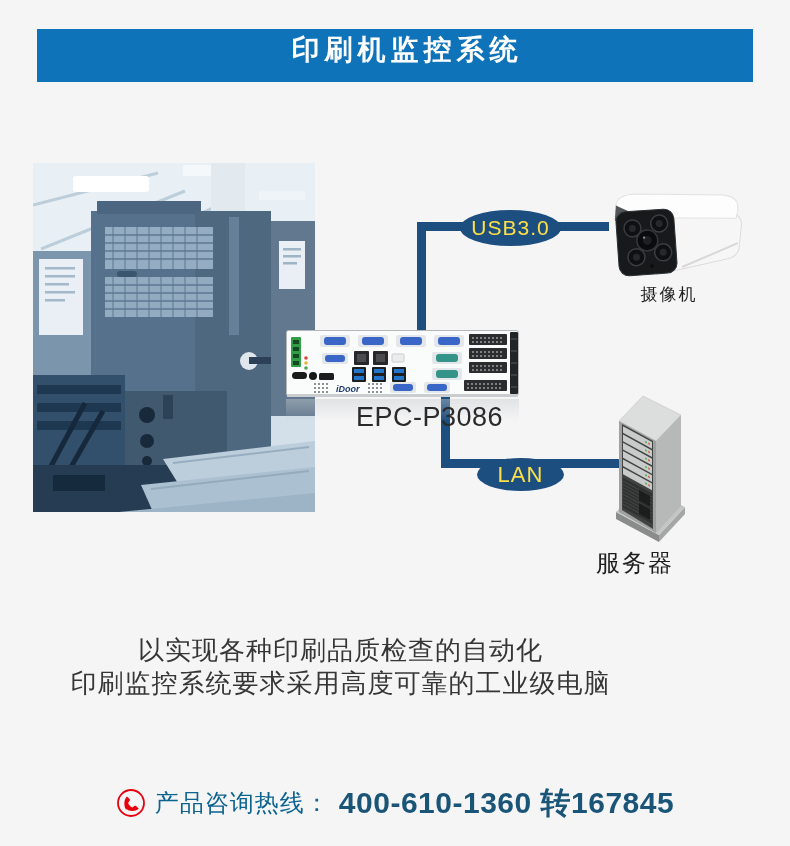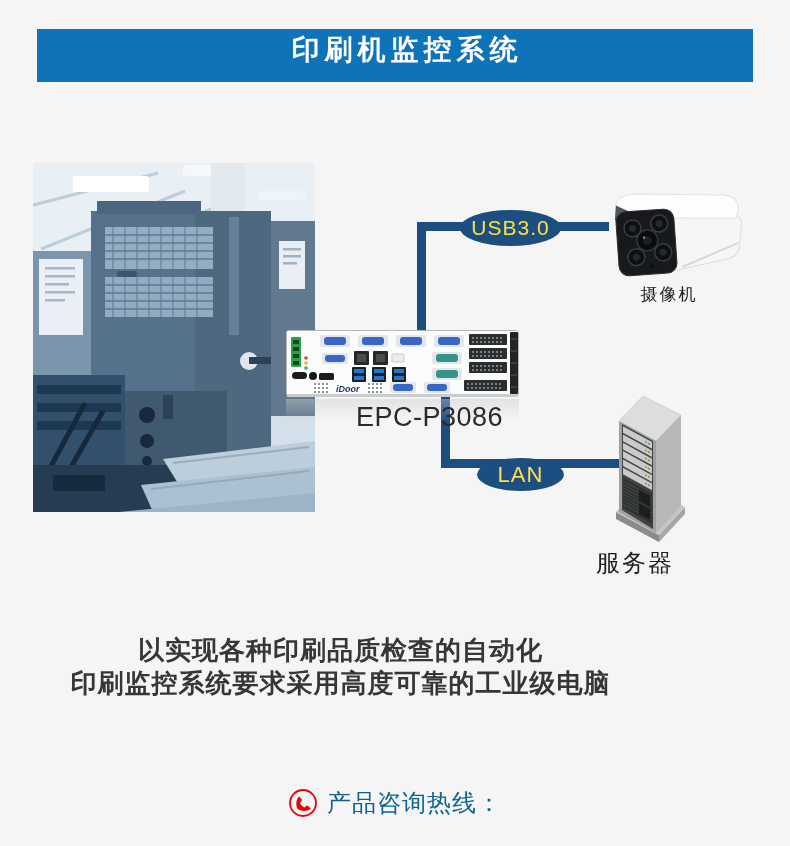--- a/index.html
+++ b/index.html
@@ -55,21 +55,21 @@
   }
   .server{left:610px;top:390px;width:80px;height:152px;z-index:3;}
   .server-label{
     left:575px;top:547px;width:120px;text-align:center;z-index:4;
     font-size:24px;color:#1f1f1f;letter-spacing:2px;font-family:Liberation Mono, monospace;
   }
 
   
   .desc{
     left:0;top:634px;width:681px;text-align:center;z-index:4;
-    color:#363636;font-size:26px;line-height:33px;letter-spacing:1px;font-weight:bold;
+    color:#363636;font-size:26px;line-height:33px;letter-spacing:1px;
   }
 
   
   .hotline{
     left:0;top:780px;width:790px;height:46px;z-index:4;
     display:flex;align-items:center;justify-content:center;gap:9px;
   }
   .hotline-label{color:#0c6390;font-size:24px;letter-spacing:1px;}
   .hotline-number{color:#1a5578;font-size:30px;font-weight:bold;letter-spacing:0.5px;}
 </style>
@@ -386,13 +386,14 @@
   <div>以实现各种印刷品质检查的自动化</div>
   <div>印刷监控系统要求采用高度可靠的工业级电脑</div>
 </div>
 
 <div class="abs hotline">
   <svg width="30" height="30" viewBox="0 0 30 30">
     <circle cx="15" cy="15" r="13" fill="none" stroke="#e8000d" stroke-width="1.8"></circle>
     <path d="M10.4,22 C7.8,19.2 7.4,11.8 10.9,8.4 l2.5,2.4 c0.6,0.6 0.7,1.6 0.1,2.3 l-1.4,1.8 c0.9,2 2.4,3.5 4.3,4.5 l1.9-1.3 c0.7-0.5 1.6-0.4 2.2,0.2 l2.3,2.4 c-3.5,3.1-10,2.7-12.4,0.3 z" fill="#e8000d"></path>
   </svg>
   <span class="hotline-label">产品咨询热线：</span>
+  <span class="hotline-number">400-610-1360 转167845</span>
 </div>
 
 </body></html>

